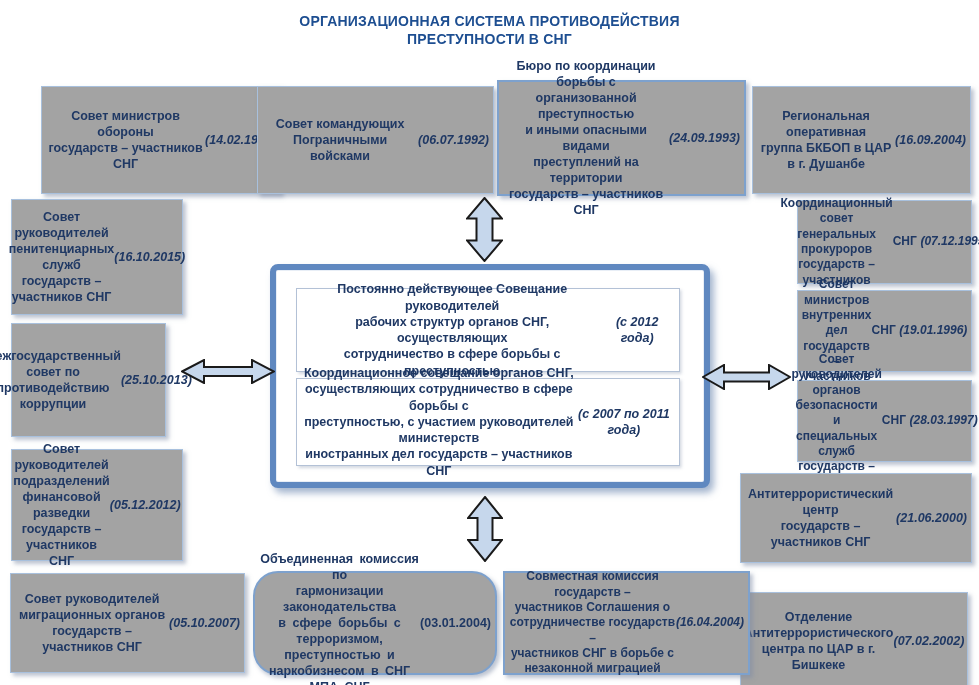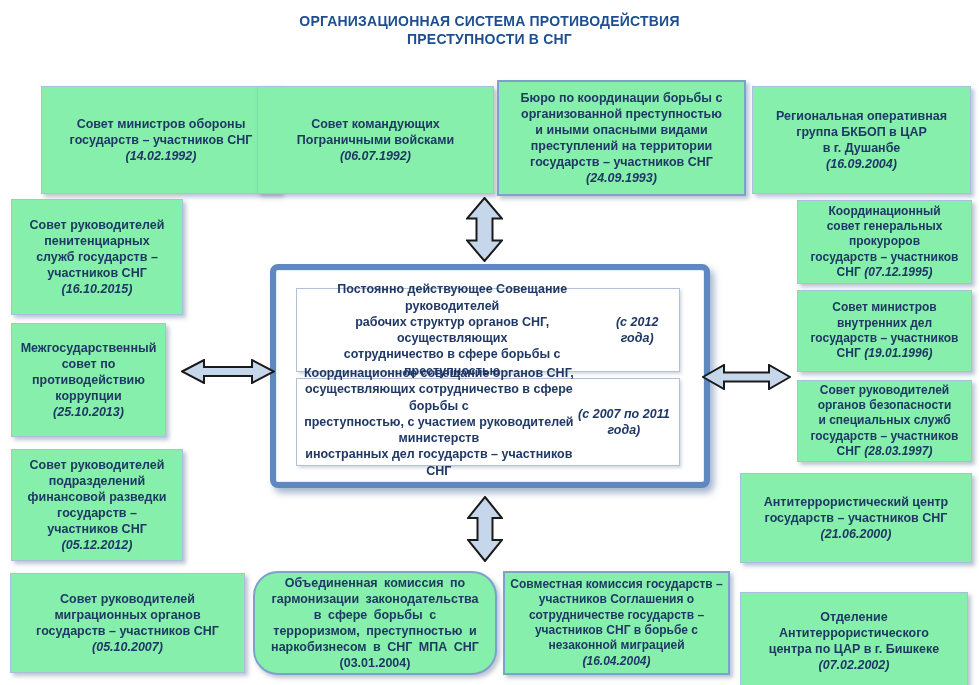--- a/index.html
+++ b/index.html
@@ -15,23 +15,23 @@
   #canvas{
     position:relative;width:979px;height:685px;background:#fff;overflow:hidden;
     font-family:"Liberation Sans",sans-serif;color:var(--box-text,#1f3864);
   }
   .title{
     position:absolute;top:12px;left:0;right:0;text-align:center;
     font-size:14px;font-weight:bold;line-height:1.3;color:var(--title-text,#1d4e91);
     white-space:pre-line;letter-spacing:0.2px;
   }
   .box{
-    position:absolute;background:#86efac;border:1.5px solid var(--box-border,#a8c0dd);
+    position:absolute;background:#a3a3a3;border:1.5px solid var(--box-border,#a8c0dd);
     box-shadow:2.5px 3px 4px rgba(125,140,165,0.5);
-    display:flex;flex-direction:column;align-items:center;justify-content:center;
+    display:flex;align-items:center;justify-content:center;
     text-align:center;font-weight:bold;font-size:12.5px;line-height:1.28;
     box-sizing:border-box;padding:4px 4px;
   }
   .box.accent{border:2px solid var(--accent-border,#7da1cd);}
   .box.fs12{font-size:12px;}
   .box.wsp{word-spacing:3px;border-radius:25px;}
   .bt{white-space:pre-line;}
   .bd{white-space:pre-line;font-style:italic;}
   .bd.upright{font-style:normal;}
   .bl{white-space:nowrap;}
@@ -158,21 +158,21 @@
 
   <div class="box accent wsp" style="left:253px;top:571px;width:244px;height:104px;">
     <div class="bt">Объединенная комиссия по
 гармонизации законодательства
 в сфере борьбы с
 терроризмом, преступностью и
 наркобизнесом в СНГ МПА СНГ</div>
     <div class="bd upright">(03.01.2004)</div>
   </div>
 
-  <div class="box accent fs12" style="left:503px;top:571px;width:227px;height:104px;">
+  <div class="box accent fs12" style="left:503px;top:571px;width:247px;height:104px;">
     <div class="bt">Совместная комиссия государств –
 участников Соглашения о
 сотрудничестве государств –
 участников СНГ в борьбе с
 незаконной миграцией</div>
     <div class="bd">(16.04.2004)</div>
   </div>
 
   <div class="center-frame">
     <div class="inner-box" style="left:20px;top:18px;width:384px;height:84px;">

